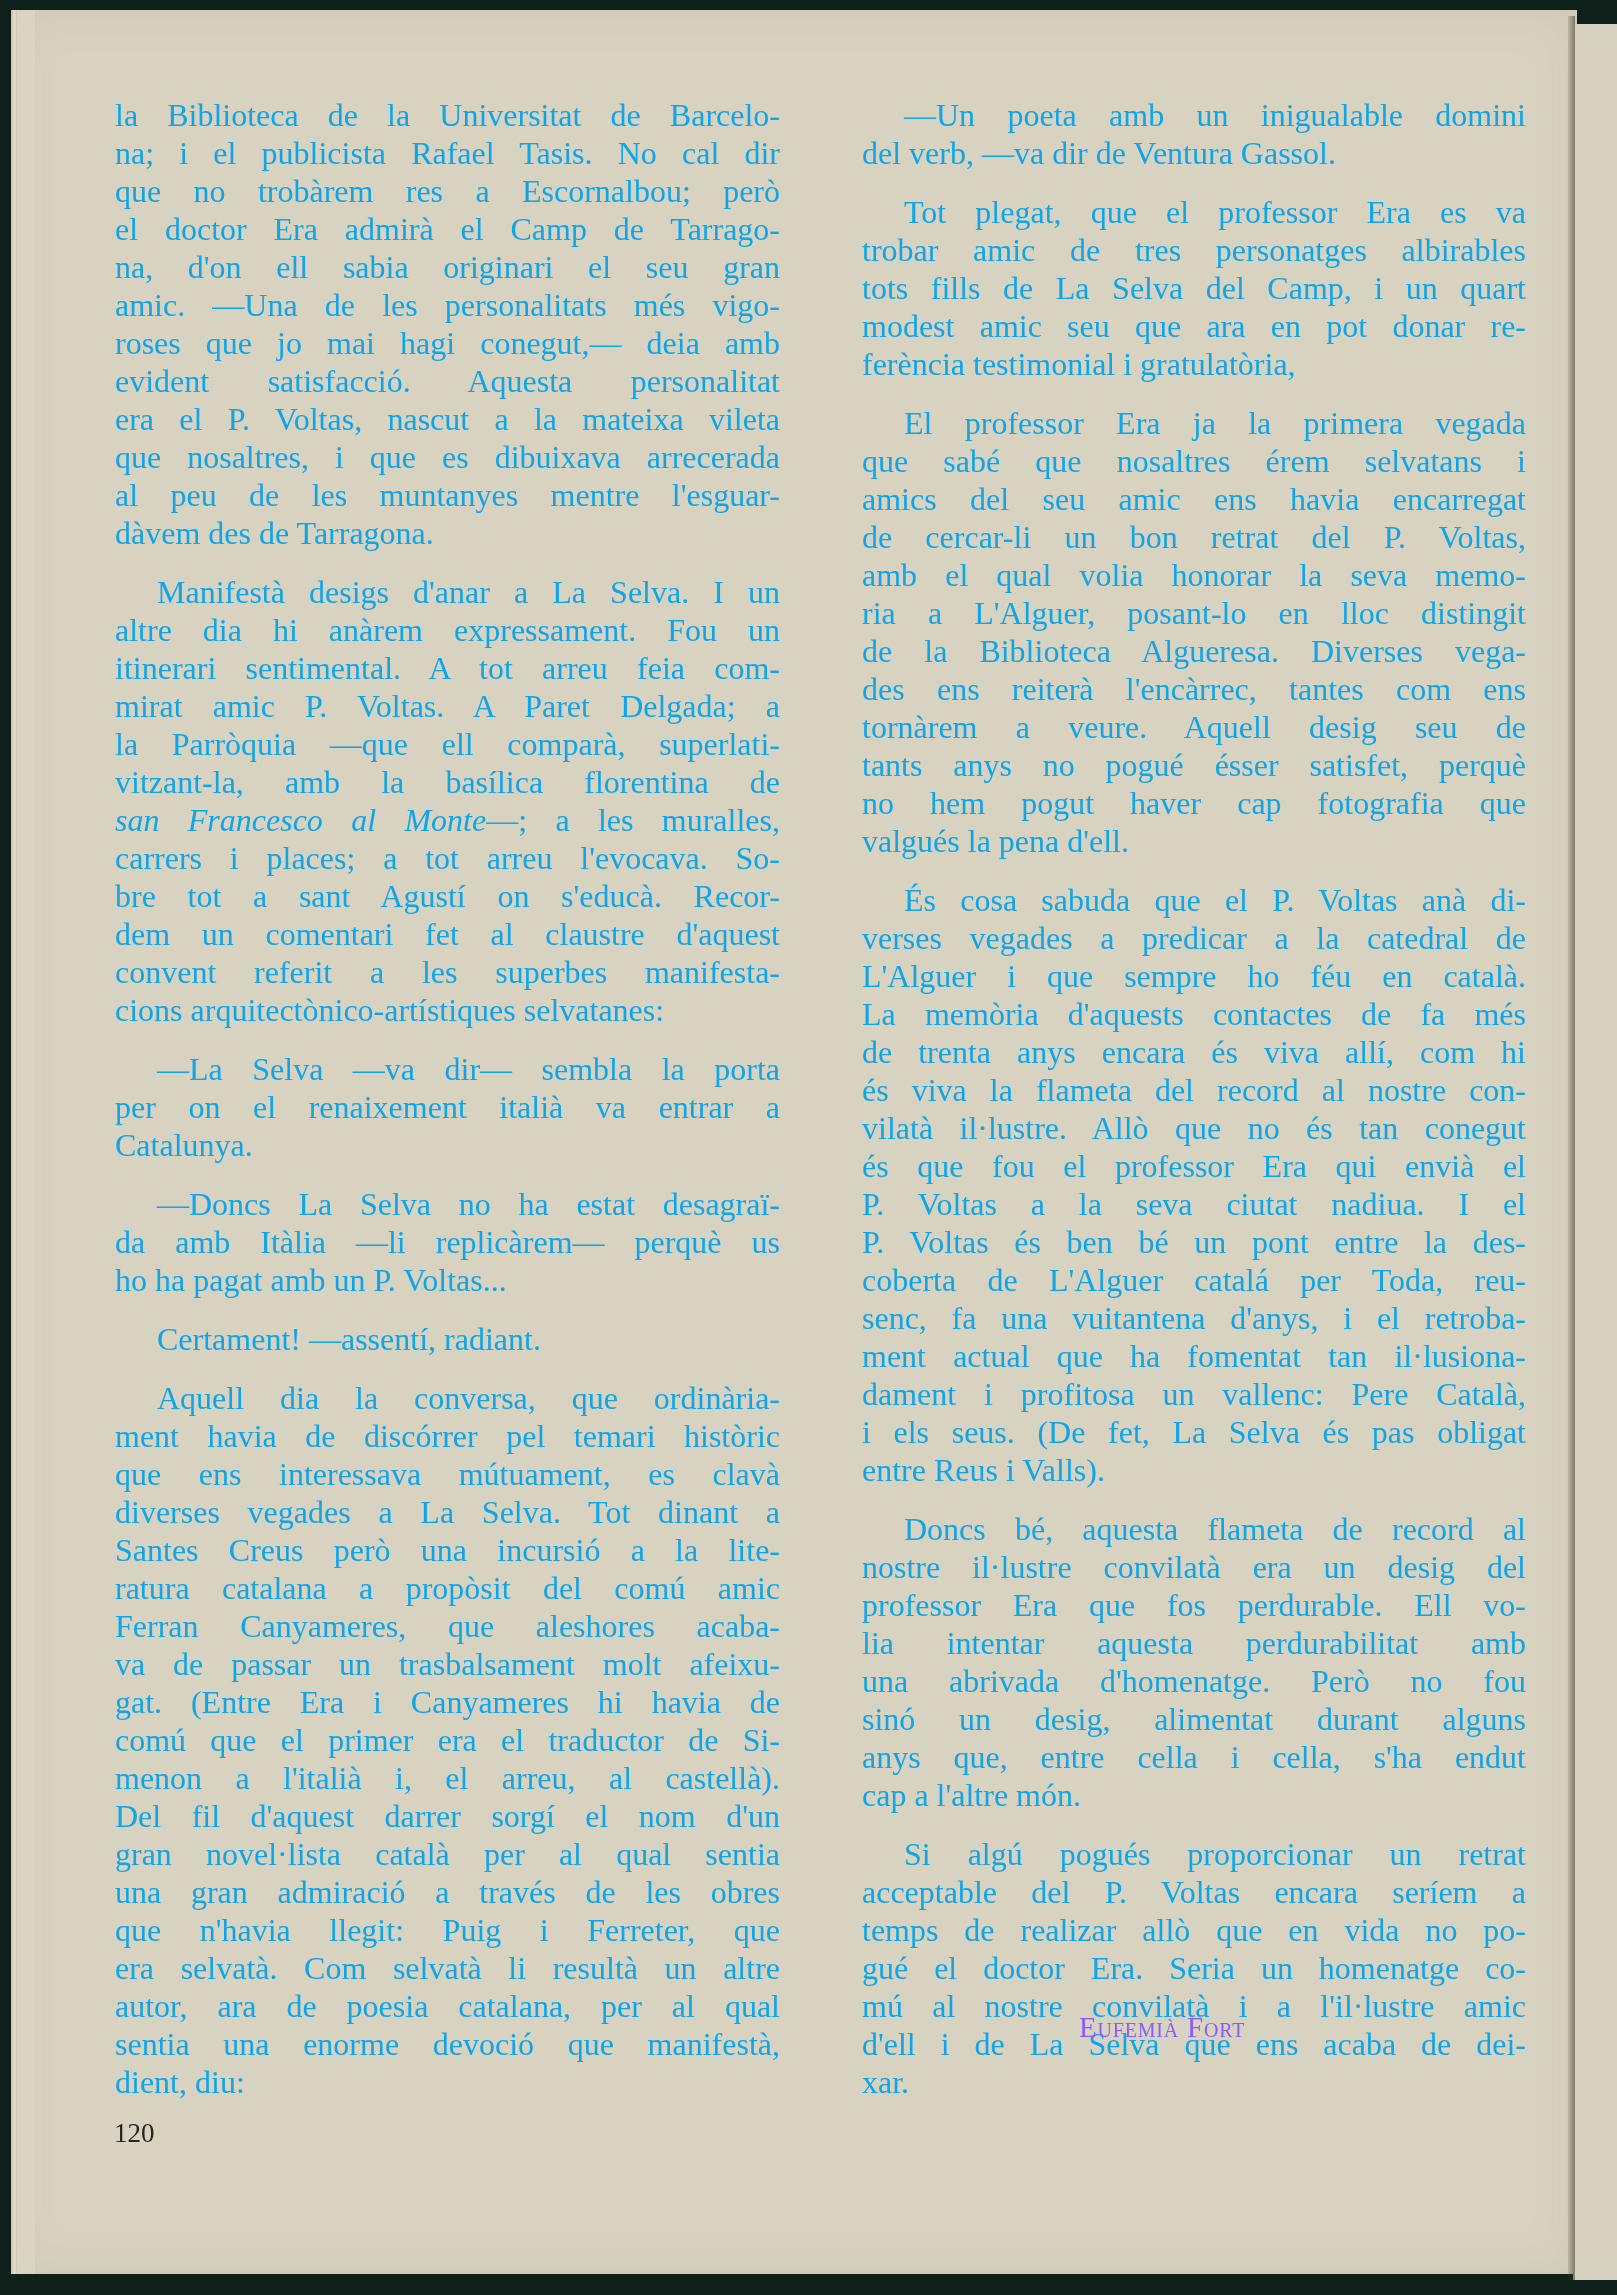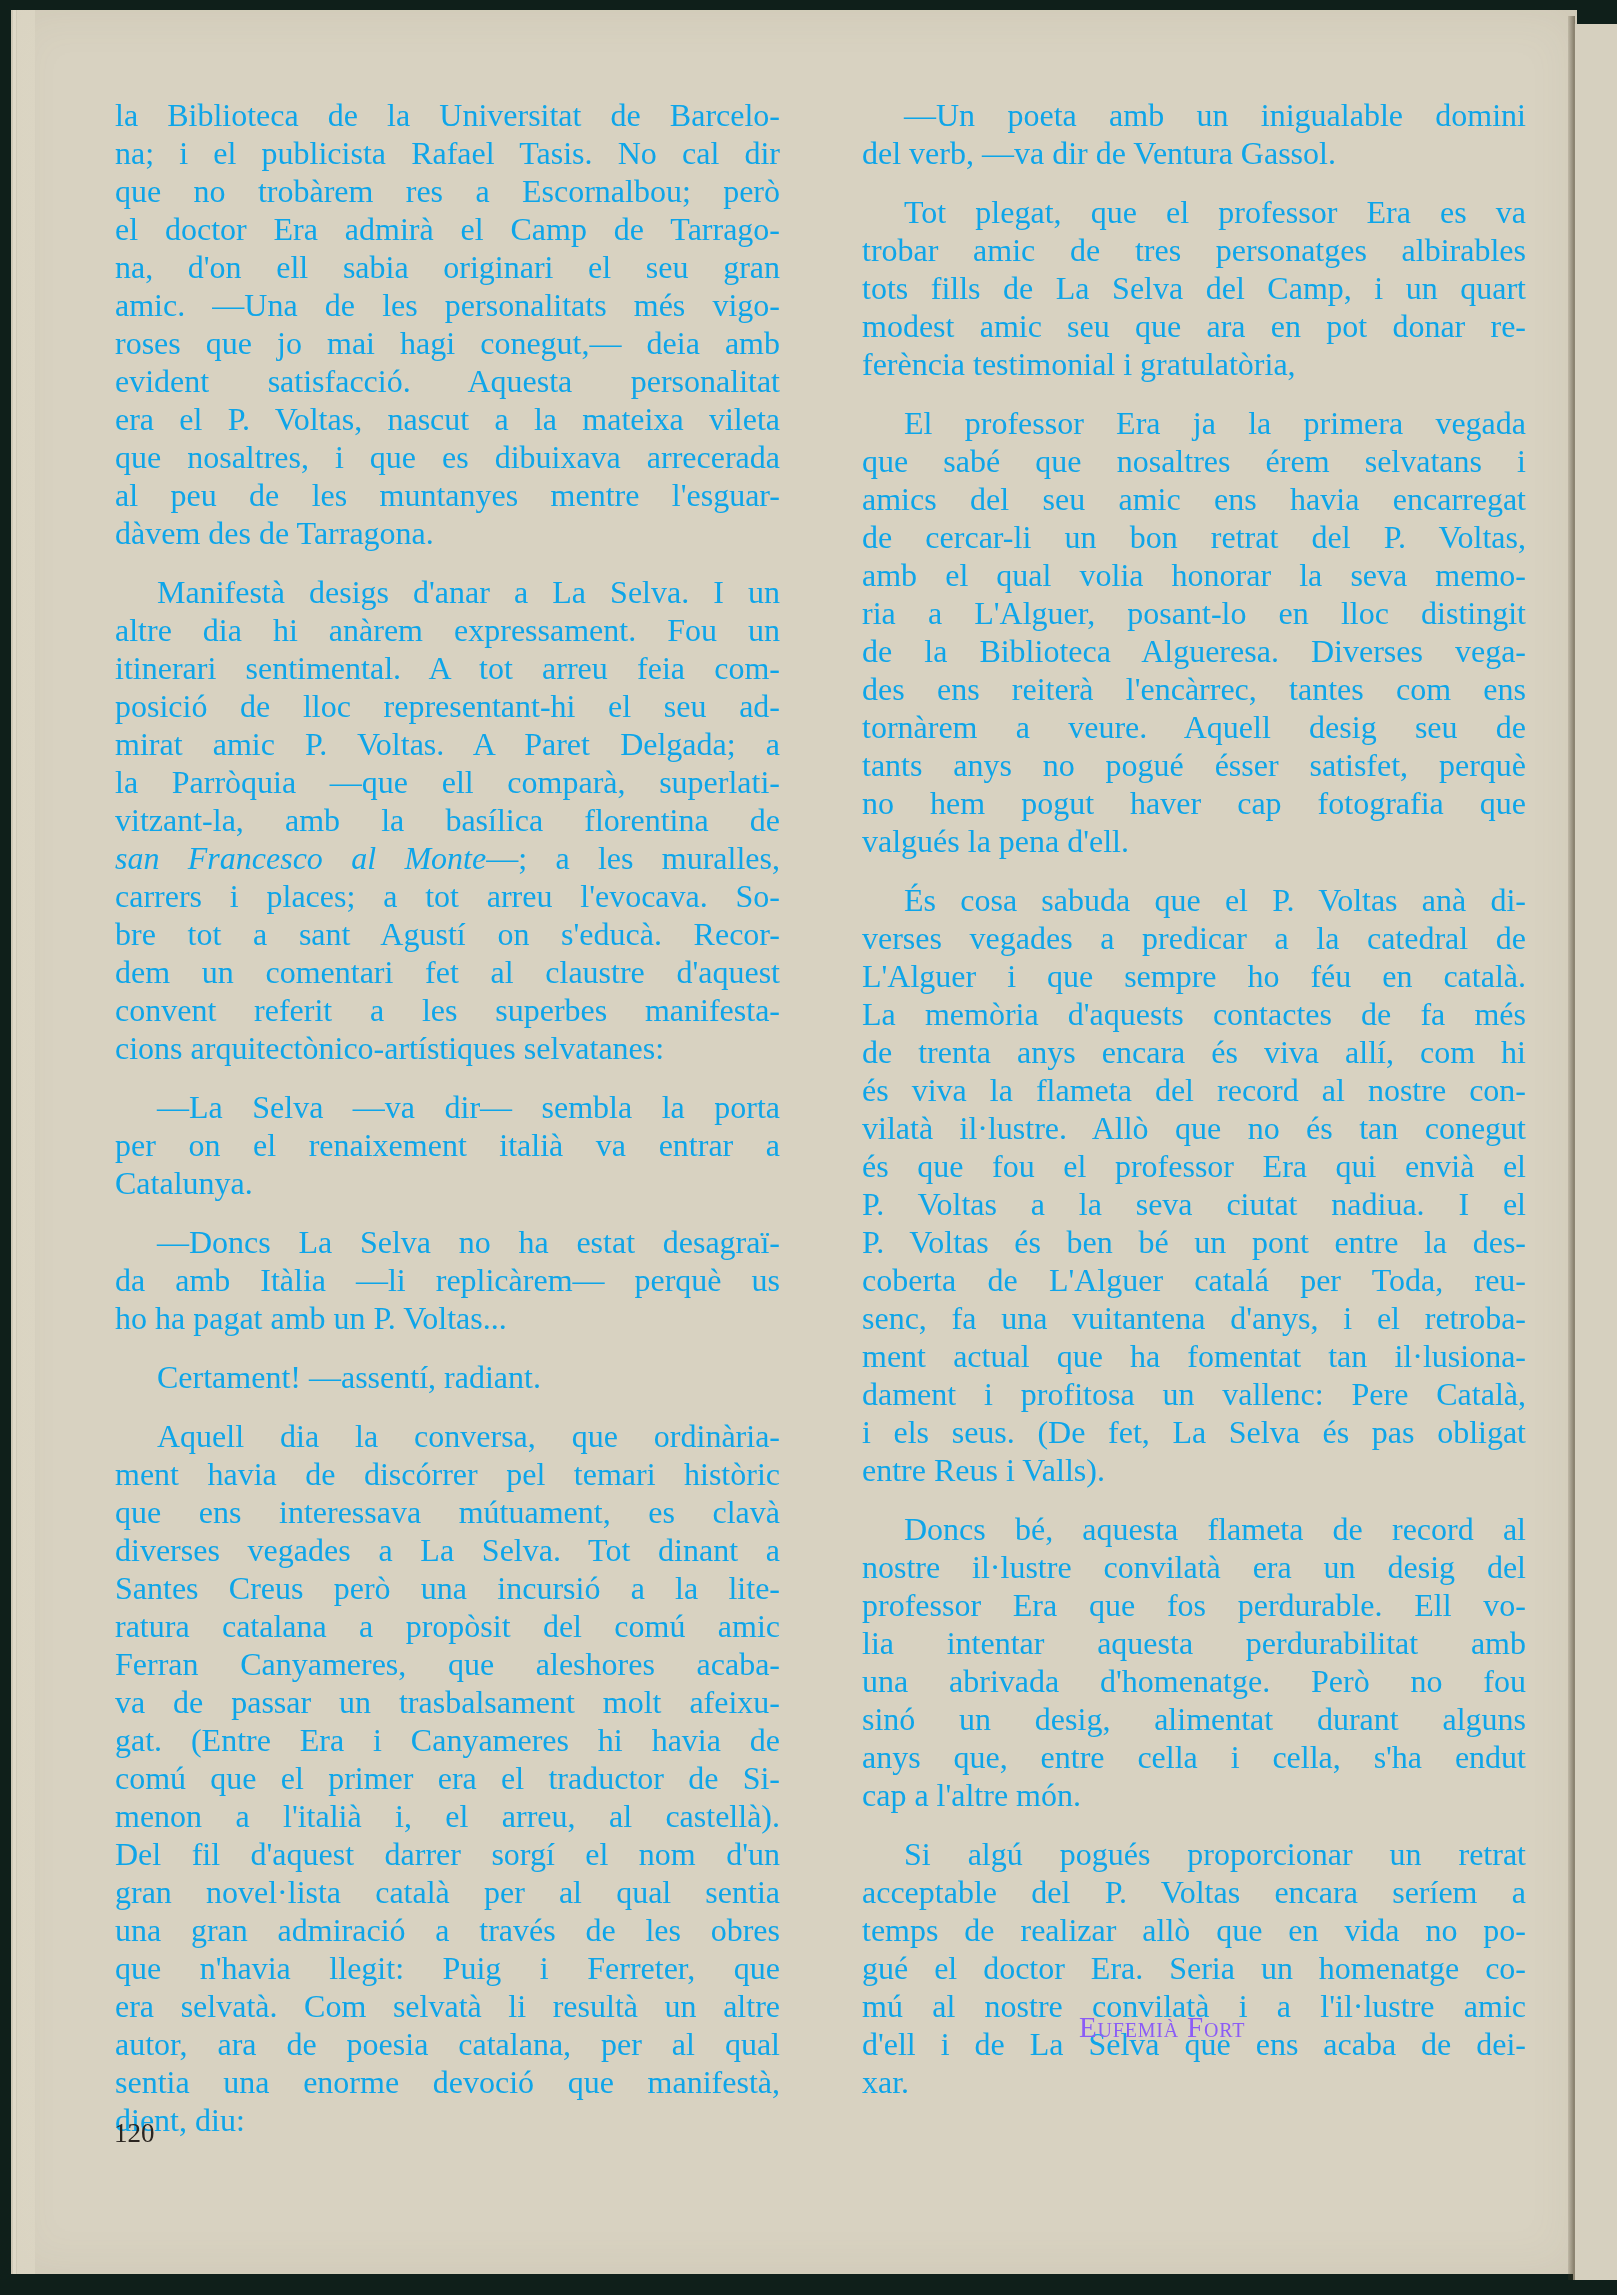--- a/index.html
+++ b/index.html
@@ -119,21 +119,20 @@
       <span class="line">evident satisfacció. Aquesta personalitat</span>
       <span class="line">era el P. Voltas, nascut a la mateixa vileta</span>
       <span class="line">que nosaltres, i que es dibuixava arrecerada</span>
       <span class="line">al peu de les muntanyes mentre l'esguar-</span>
       <span class="line last">dàvem des de Tarragona.</span>
     </div>
     <div class="para">
       <span class="line first">Manifestà desigs d'anar a La Selva. I un</span>
       <span class="line">altre dia hi anàrem expressament. Fou un</span>
       <span class="line">itinerari sentimental. A tot arreu feia com-</span>
-      <span class="line">posició de lloc representant-hi el seu ad-</span>
       <span class="line">mirat amic P. Voltas. A Paret Delgada; a</span>
       <span class="line">la Parròquia —que ell comparà, superlati-</span>
       <span class="line">vitzant-la, amb la basílica florentina de</span>
       <span class="line"><em class="it">san Francesco al Monte</em>—; a les muralles,</span>
       <span class="line">carrers i places; a tot arreu l'evocava. So-</span>
       <span class="line">bre tot a sant Agustí on s'educà. Recor-</span>
       <span class="line">dem un comentari fet al claustre d'aquest</span>
       <span class="line">convent referit a les superbes manifesta-</span>
       <span class="line last">cions arquitectònico-artístiques selvatanes:</span>
     </div>

